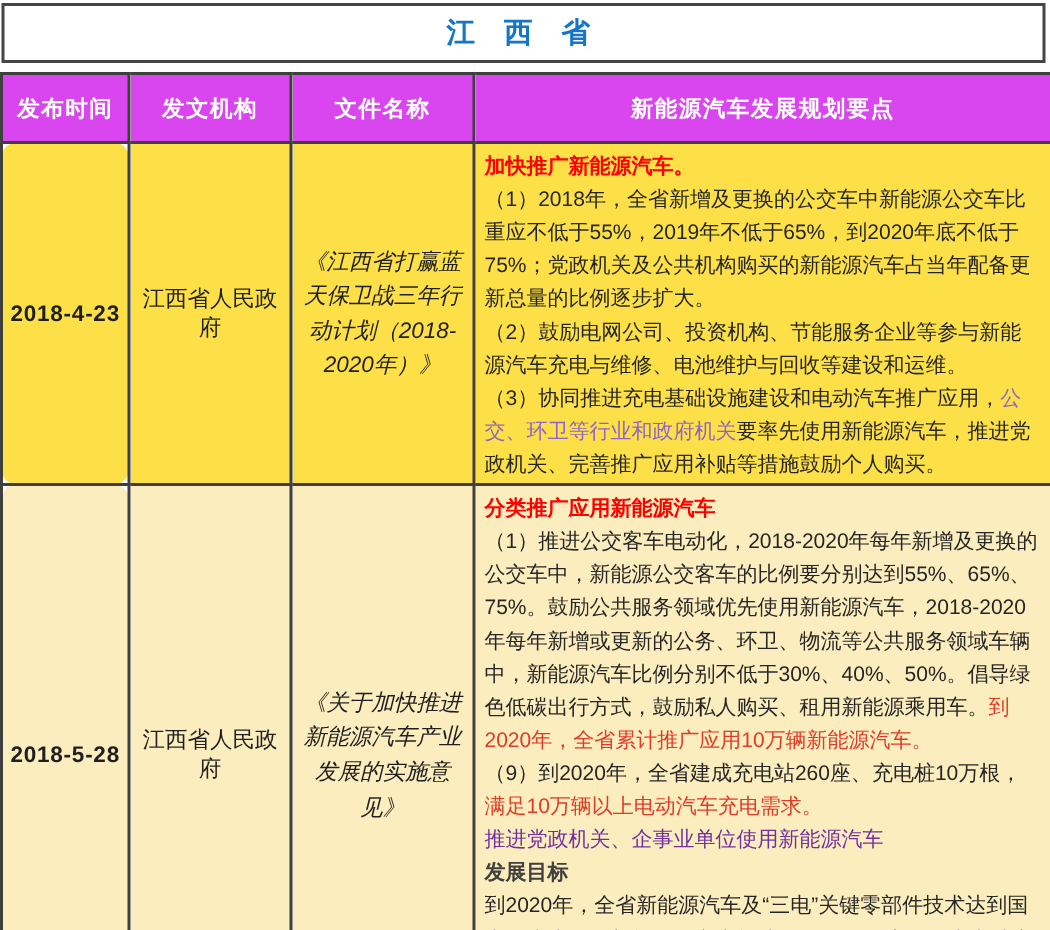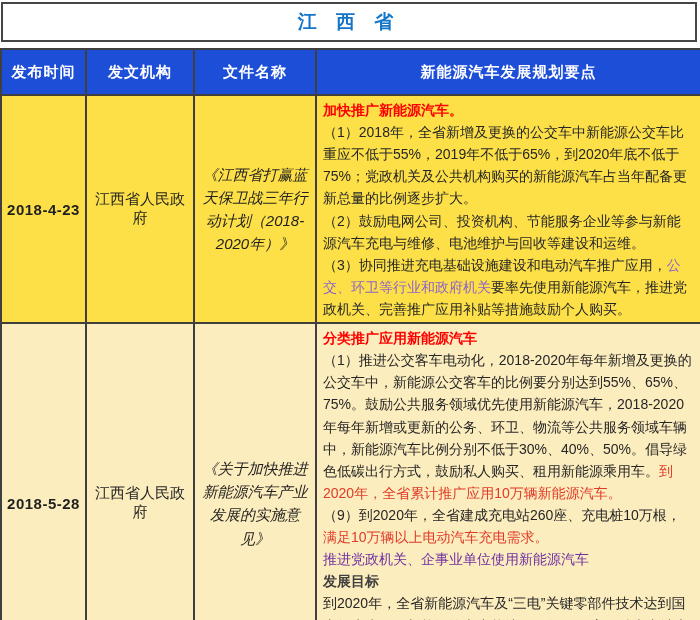--- a/index.html
+++ b/index.html
@@ -16,29 +16,29 @@
     margin:0;font-size:19px;font-weight:bold;color:#1576c8;letter-spacing:7px;
   }
 
   
   table{
     position:absolute;left:0;top:48px;width:700px;
     border-collapse:collapse;table-layout:fixed;
   }
   td,th{border:2px solid #3f3f3f;box-sizing:border-box;overflow:hidden;}
   th{
-    background:#1d4ed8;color:#ffffff;font-size:15px;font-weight:bold;
+    background:#d946ef;color:#ffffff;font-size:15px;font-weight:bold;
     height:46px;text-align:center;letter-spacing:1px;padding:0 2px;
   }
   .row-green td{background:#fde047;}
   .row-yellow td{background:#fcedbe;}
   .cell-mid{
     text-align:center;vertical-align:middle;color:#1f1f1f;font-size:15px;padding:2px 4px;
   }
-  .cell-date{font-weight:bold;letter-spacing:0.5px;}
+  .cell-date{font-weight:bold;letter-spacing:0.5px;border-radius:10px;}
   .cell-doc{font-size:15px;line-height:1.55;font-style:italic;}
   .cell-points{
     vertical-align:top;text-align:left;padding:3px 6px 2px 6px;
     font-size:14px;line-height:1.58;color:#262626;
   }
   .para{margin:0;}
   .seg-red-bold{color:#fe0000;font-weight:bold;}
   .seg-red{color:#e03a28;}
   .seg-purple{color:#8e64c8;}
   .seg-purple-bold{color:#7030a0;font-weight:normal;}

